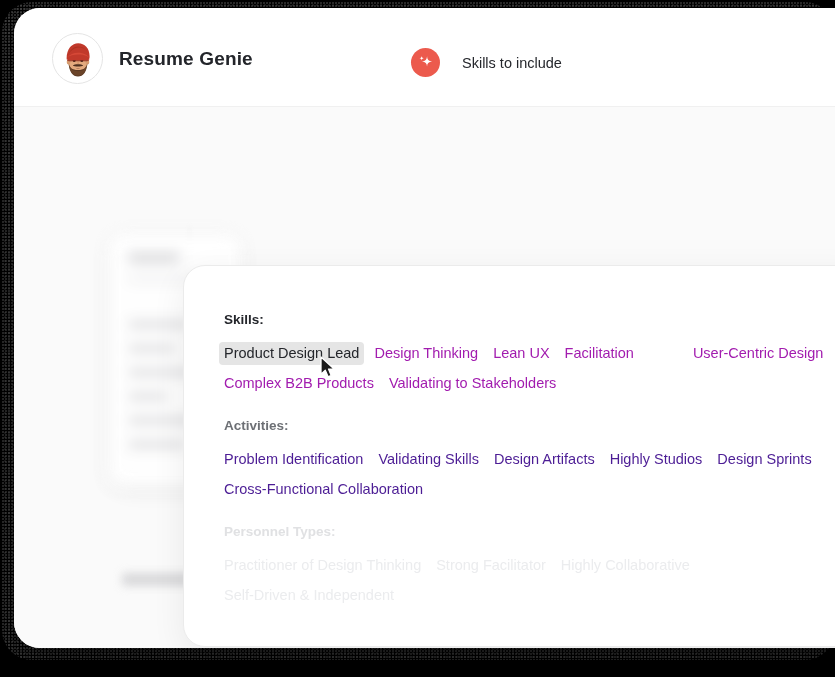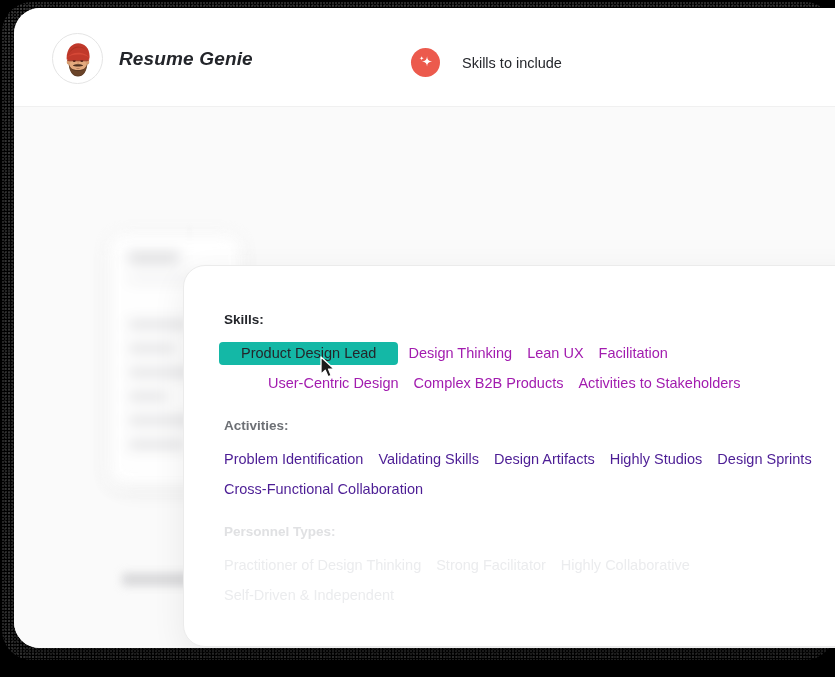--- a/index.html
+++ b/index.html
@@ -81,21 +81,20 @@
     overflow: hidden;
     flex: none;
   }
   .avatar svg { display: block; }
   .brand-title {
     font-size: 19px;
     font-weight: bold;
     color: #23252a;
     letter-spacing: 0.15px;
     white-space: nowrap;
-    font-style: italic;
   }
 
   .header-action {
     position: absolute;
     left: 397px;
     top: 40px;
     display: flex;
     align-items: center;
     gap: 22px;
   }
@@ -207,24 +206,24 @@
   .tier-skills .chip { color: #a21caf; }
   .tier-skills .chip.wrapped { white-space: normal; margin-left: 44px; }
 
   .tier-activities .group-label { color: #6d7075; }
   .tier-activities .chip { color: #4c1d95; }
 
   .tier-personnel .group-label { color: #e0e1e3; }
   .tier-personnel .chip { color: #ebecee; }
 
   .chip.selected {
-    background: #14b8a6;
+    background: #e5e5e5;
     color: #24262b;
     border-radius: 4px;
-    padding: 2px 22px;
+    padding: 2px 5px;
     margin: -2px -5px;
   }
 
   
   .cursor {
     position: absolute;
     left: 306px;
     top: 249px;
     width: 17px;
     height: 23px;
@@ -314,21 +313,21 @@
 
           <div class="group tier-skills">
             <div class="group-label">Skills:</div>
             <div class="chips">
               <span class="chip selected">Product Design Lead</span>
               <span class="chip">Design Thinking</span>
               <span class="chip">Lean UX</span>
               <span class="chip">Facilitation</span>
               <span class="chip wrapped">User-Centric Design</span>
               <span class="chip">Complex B2B Products</span>
-              <span class="chip">Activities to Stakeholders</span>
+              <span class="chip">Validating to Stakeholders</span>
             </div>
           </div>
 
           <div class="group tier-activities">
             <div class="group-label">Activities:</div>
             <div class="chips">
               <span class="chip">Problem Identification</span>
               <span class="chip">Validating Skills</span>
               <span class="chip">Design Artifacts</span>
               <span class="chip">Highly Studios</span>

